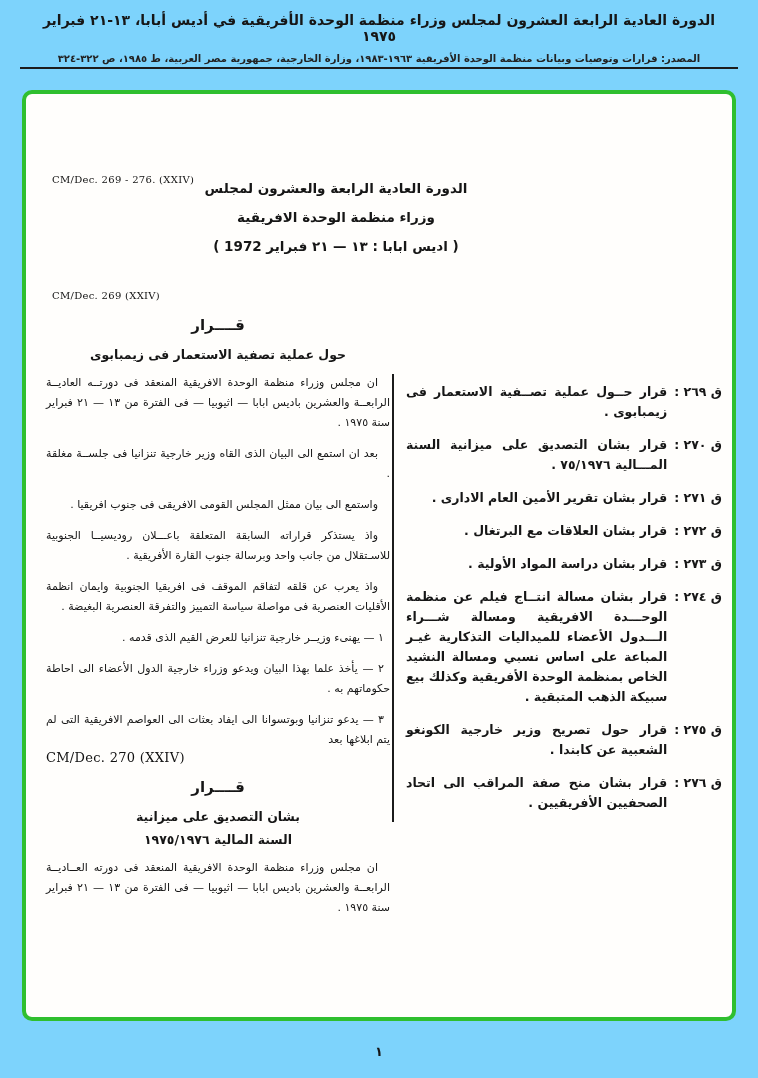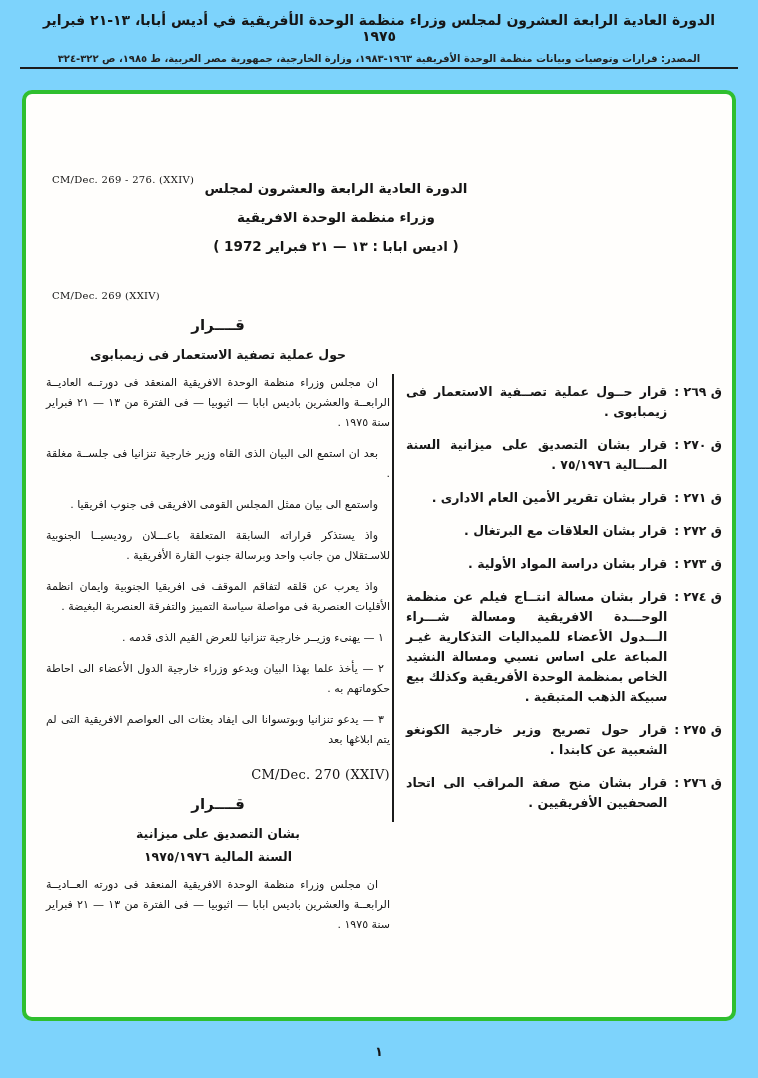--- a/index.html
+++ b/index.html
@@ -65,22 +65,21 @@
     text-align:center; font-size:12.5px; font-weight:bold;
     margin-top:13px;
   }
   .res-subheading.sub2 { margin-top:8px; }
   .left-col p {
     font-size:11px; line-height:20px;
     text-align:justify; margin-top:11px; text-indent:12px;
   }
   .left-col p.numbered { text-indent:6px; }
   .doc-ref-2 {
-    margin-top:17px;
-    direction:ltr; text-align:right;
+    direction:ltr; text-align:left;
     font-family:"DejaVu Serif", serif; font-size:13px;
   }
   .left-col .res-heading.second { margin-top:13px; }
   
   .right-col {
     position:absolute; left:380px; top:288px; width:316px;
     direction:rtl;
   }
   .res-item {
     display:flex; gap:7px;

